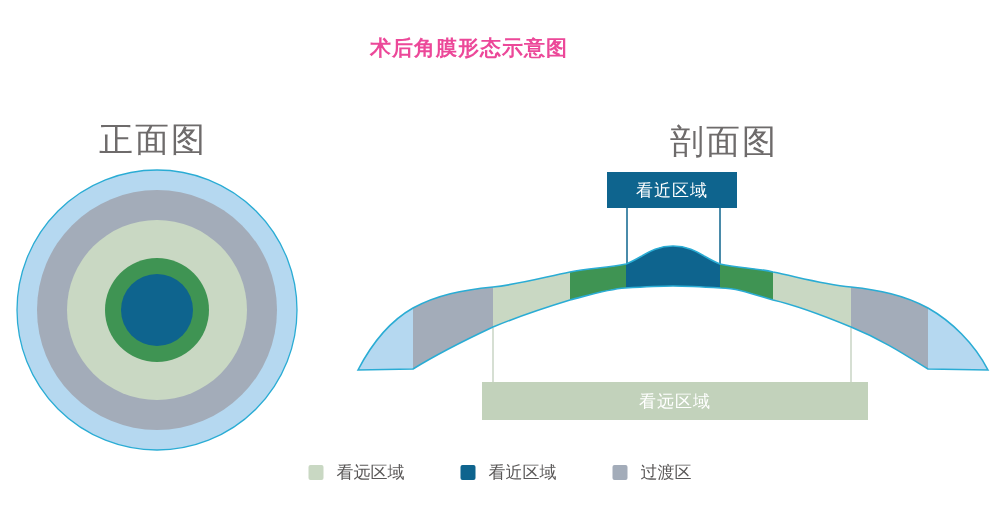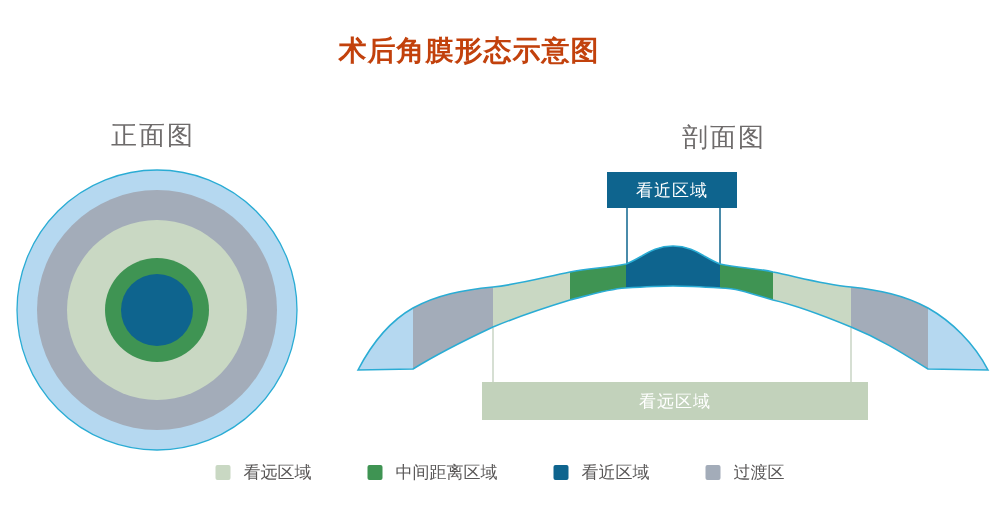--- a/index.html
+++ b/index.html
@@ -1,24 +1,24 @@
 <!DOCTYPE html>
 <html><head>
 <meta charset="utf-8">
 <style>
   html,body{margin:0;padding:0;background:#fff;}
   body{font-family:"Liberation Sans","DejaVu Sans",sans-serif;}
   .canvas{position:relative;width:1000px;height:505px;background:#fff;overflow:hidden;}
   .main-title{
     position:absolute;top:37px;left:469px;transform:translateX(-50%);
-    font-size:28px;font-weight:700;color:#c2410c;letter-spacing:1px;white-space:nowrap;line-height:1;
+    font-size:21px;font-weight:700;color:#ec4899;letter-spacing:1px;white-space:nowrap;line-height:1;
   }
   .sub-title{
     position:absolute;transform:translateX(-50%);
-    font-size:26px;font-weight:400;color:#6e6b6b;white-space:nowrap;line-height:1;letter-spacing:2px;
+    font-size:34px;font-weight:400;color:#6e6b6b;white-space:nowrap;line-height:1;letter-spacing:2px;
   }
   .sub-title.front{top:122px;left:153px;}
   .sub-title.section{top:124px;left:676px;margin-left:48px;}
   .front-svg{position:absolute;left:0;top:155px;}
   .cross-svg{position:absolute;left:340px;top:160px;}
   .box-label{font-size:17px;fill:#ffffff;letter-spacing:1px;}
   .legend{
     position:absolute;top:464px;left:50%;transform:translateX(-50%);
     display:flex;align-items:center;gap:56px;white-space:nowrap;
   }
@@ -119,24 +119,20 @@
     <rect x="142" y="222" width="386" height="38" fill="#C2D2BB"></rect>
     <text x="335" y="247" text-anchor="middle" class="box-label">看远区域</text>
   </svg>
 
   <div class="legend" id="legend">
       <div class="legend-item">
         <span class="swatch" style="background: rgb(201, 216, 195);"></span>
         <span class="legend-label">看远区域</span>
       </div>
       <div class="legend-item">
-        <span class="swatch" style="background: rgb(63, 148, 83);"></span>
-        <span class="legend-label">中间距离区域</span>
-      </div>
-      <div class="legend-item">
         <span class="swatch" style="background: rgb(14, 100, 142);"></span>
         <span class="legend-label">看近区域</span>
       </div>
       <div class="legend-item">
         <span class="swatch" style="background: rgb(163, 172, 185);"></span>
         <span class="legend-label">过渡区</span>
       </div>
     </div>
 
 </div>

